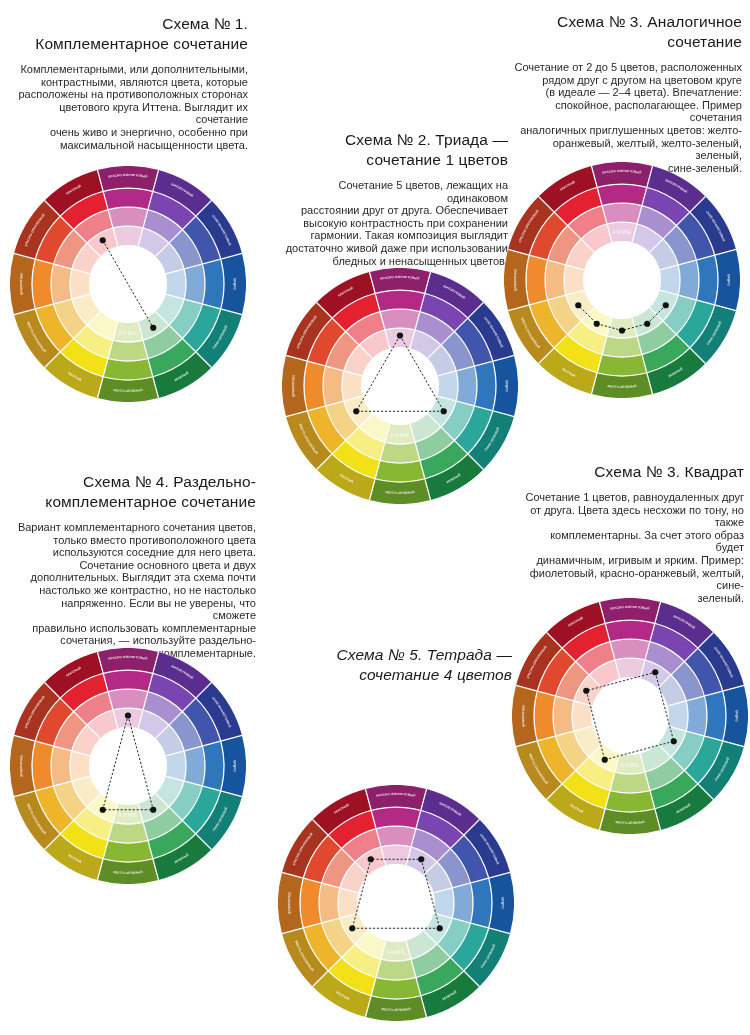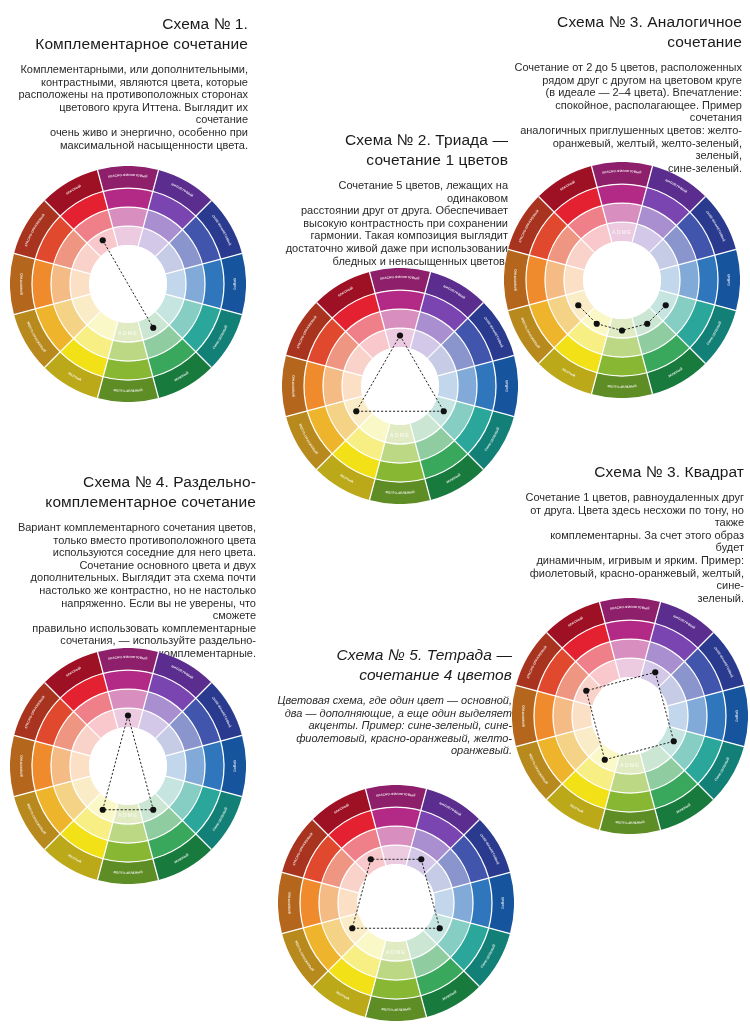--- a/index.html
+++ b/index.html
@@ -110,25 +110,20 @@
 настолько же контрастно, но не настолько
 напряженно. Если вы не уверены, что сможете
 правильно использовать комплементарные
 сочетания, — используйте раздельно-
 комплементарные.</p>
   </div>
 
   <div class="block" style="left:276px;top:645px;width:236px;font-style:italic;">
     <h2 class="sch-title">Схема № 5. Тетрада —
 сочетание 4 цветов</h2>
-    <p class="sch-body">Цветовая схема, где один цвет — основной,
-два — дополняющие, а еще один выделяет
-акценты. Пример: сине-зеленый, сине-
-фиолетовый, красно-оранжевый, желто-
-оранжевый.</p>
   </div>
 
   <div class="block" style="left:520px;top:462px;width:224px;">
     <h2 class="sch-title">Схема № 3. Квадрат</h2>
     <p class="sch-body">Сочетание 1 цветов, равноудаленных друг
 от друга. Цвета здесь несхожи по тону, но также
 комплементарны. За счет этого образ будет
 динамичным, игривым и ярким. Пример:
 фиолетовый, красно-оранжевый, желтый, сине-
 зеленый.</p>

